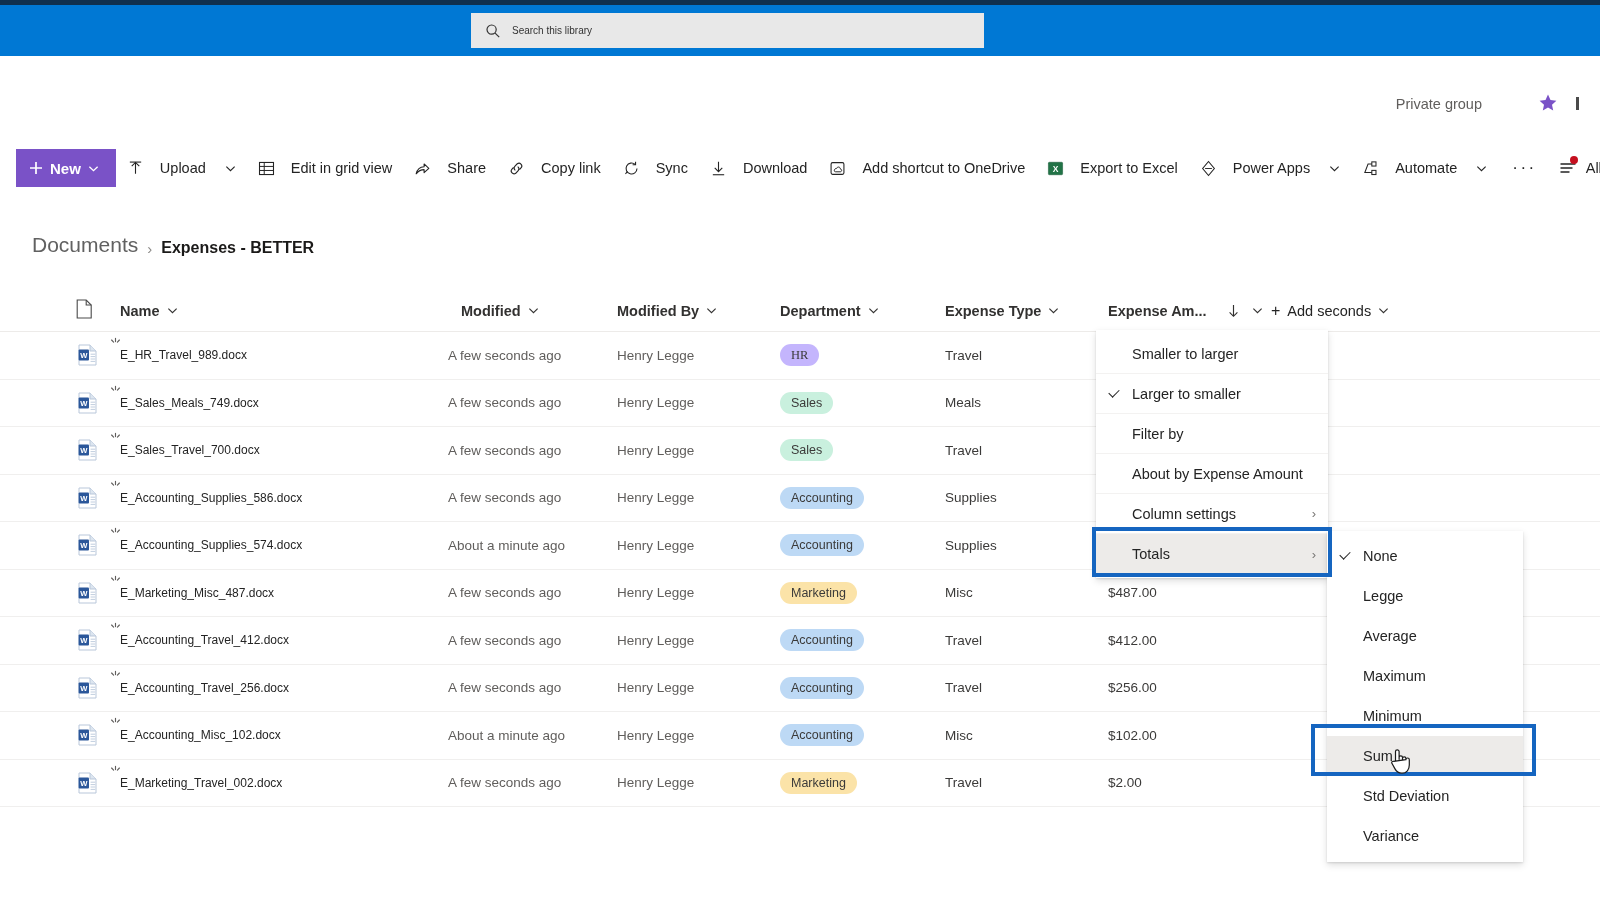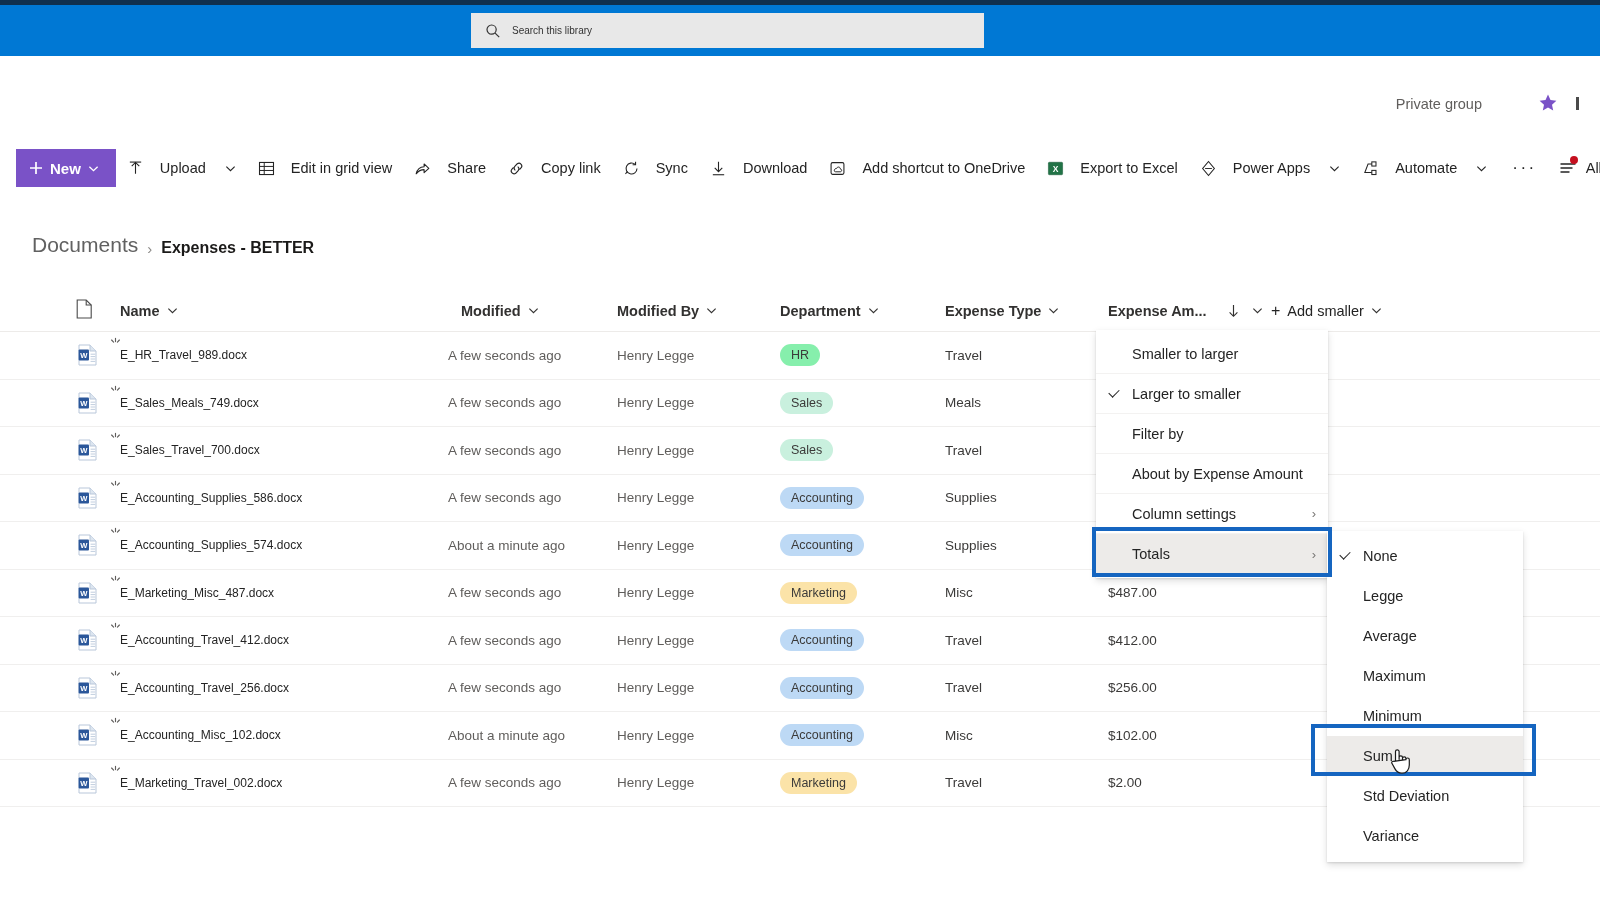--- a/index.html
+++ b/index.html
@@ -313,21 +313,21 @@
         <span>Expense Am...</span>
         <svg width="13" height="14" viewBox="0 0 13 14" style="margin-left:13px">
           <path d="M6.5 1v11M2.6 8.4l3.9 3.9 3.9-3.9" fill="none" stroke="#323130" stroke-width="1.15"></path>
         </svg>
         <svg width="11" height="11" viewBox="0 0 12 12" style="margin-left:5px">
           <path d="M1.5 4L6 8.4 10.5 4" fill="none" stroke="#323130" stroke-width="1.2"></path>
           </svg>
       </div>
       <div class="hdr-cell" style="position:absolute;left:1271px;color:#242424;font-weight:400;">
         <span style="font-size:16px;">+</span>
-        <span>Add smaller</span>
+        <span>Add seconds</span>
         <svg width="11" height="11" viewBox="0 0 12 12">
           <path d="M1.5 4L6 8.4 10.5 4" fill="none" stroke="#323130" stroke-width="1.2"></path>
           </svg>
       </div>
     </div>
     <div id="rows-container">
         <div class="row">
           <div class="c-icon">
             <svg class="docicon" viewBox="0 0 20 22">
   <path d="M1 1h11l6 6v14H1z" fill="#ffffff" stroke="#b9c7da" stroke-width="1"></path>
@@ -336,21 +336,21 @@
   <text x="5.8" y="13.9" font-size="7.6" font-weight="bold" fill="#ffffff" text-anchor="middle" font-family="'Liberation Sans', sans-serif">W</text>
   <path d="M12.6 10.2h4.6M12.6 12.6h4.6M12.6 15h4.6M12.6 17.4h4.6" stroke="#b9c7da" stroke-width=".9"></path>
 </svg>
           </div>
      <div class="c-name"><svg class="sparkle" width="13" height="13" viewBox="0 0 13 13">
   <path d="M6.5 1.2v3.4M2.6 3l2 2.1M10.4 3l-2 2.1" stroke="#605e5c" stroke-width="1.15" stroke-linecap="round"></path>
 </svg><span>E_HR_Travel_989.docx</span></div>
      <div class="c-mod">A few seconds ago</div>
      <div class="c-by">Henry Legge</div>
      <div class="c-dept">
-        <span class="pill" style="background:#86efac;color:#3b3a39;">HR</span></div>
+        <span class="pill" style="background:#c4b5fd;color:#3b3a39;font-family:Liberation Serif, serif;">HR</span></div>
      <div class="c-type">Travel</div>
      <div class="c-amt">$989.00</div>
         </div>
         <div class="row">
           <div class="c-icon">
             <svg class="docicon" viewBox="0 0 20 22">
   <path d="M1 1h11l6 6v14H1z" fill="#ffffff" stroke="#b9c7da" stroke-width="1"></path>
   <path d="M12 1v6h6" fill="#dde6f0" stroke="#b9c7da" stroke-width="1"></path>
   <rect x="0.6" y="5.6" width="10.4" height="10.8" rx="1" fill="#2b579a"></rect>
   <text x="5.8" y="13.9" font-size="7.6" font-weight="bold" fill="#ffffff" text-anchor="middle" font-family="'Liberation Sans', sans-serif">W</text>

